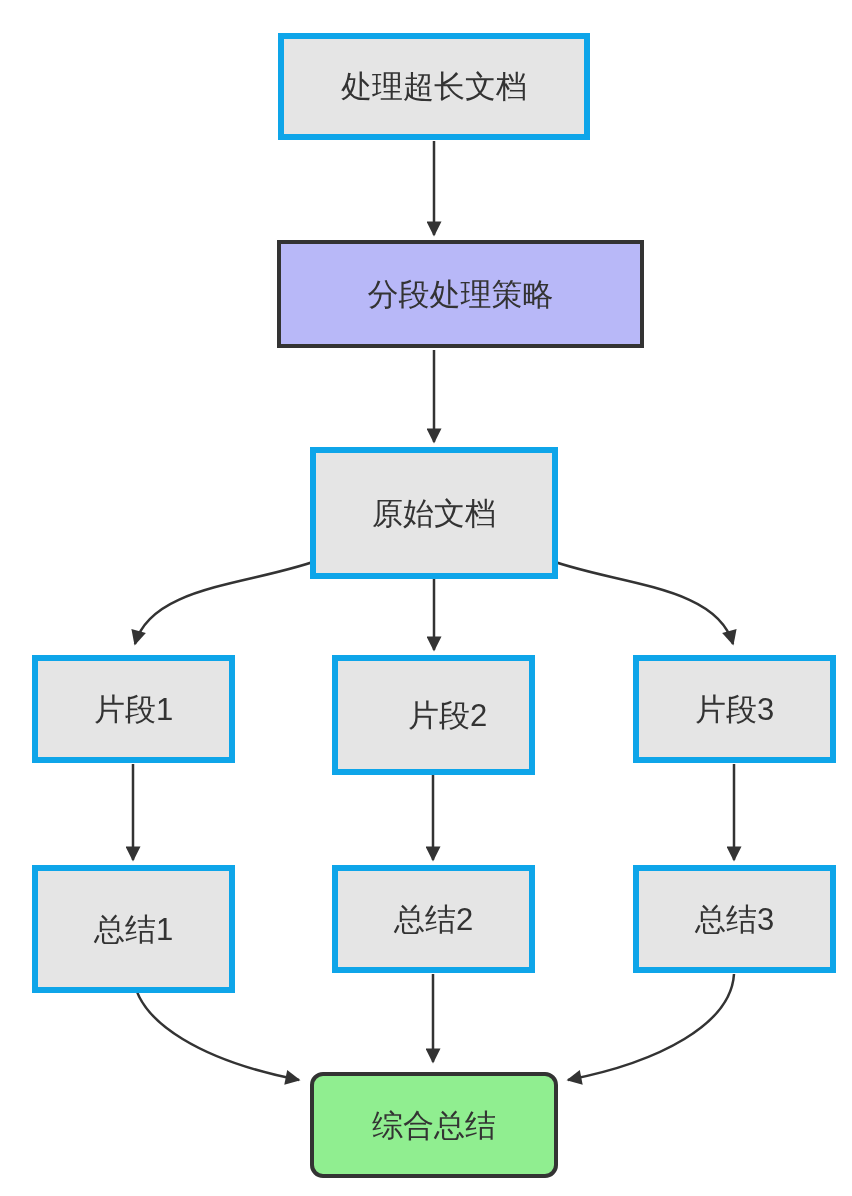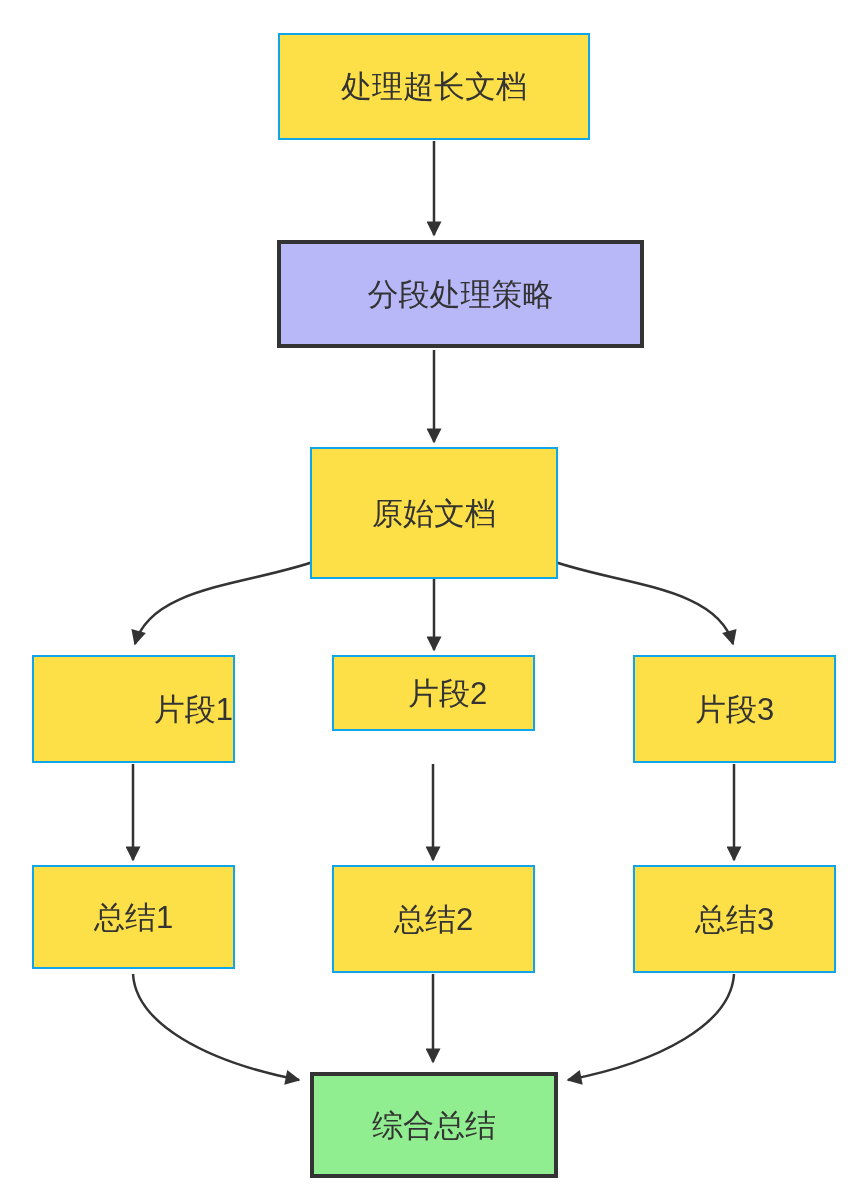--- a/index.html
+++ b/index.html
@@ -22,47 +22,47 @@
     width: 852px;
     height: 1196px;
     pointer-events: none;
   }
   .node {
     position: absolute;
     box-sizing: border-box;
     display: flex;
     align-items: center;
     justify-content: center;
-    background: #fde047;
-    border: 2px solid #0ea5e9;
+    background: #e5e5e5;
+    border: 6px solid #0ea5e9;
     color: #333333;
     font-size: 31px;
     line-height: 1;
     white-space: nowrap;
     text-align: center;
   }
   .node--strategy {
     background: #b8b8f8;
     border: 4px solid #333333;
   }
   .node--final {
     background: #90EE90;
     border: 4px solid #333333;
   }
   
   .pos-start    { left: 278px; top: 33px;   width: 312px; height: 107px; }
   .pos-strategy { left: 277px; top: 240px;  width: 367px; height: 108px; }
   .pos-doc      { left: 310px; top: 447px;  width: 248px; height: 132px; }
-  .pos-frag1    { left: 32px;  top: 655px;  width: 203px; height: 108px; justify-content: flex-end; }
-  .pos-frag2    { left: 332px; top: 655px;  width: 203px; height: 76px; padding-left: 28px; }
+  .pos-frag1    { left: 32px;  top: 655px;  width: 203px; height: 108px; }
+  .pos-frag2    { left: 332px; top: 655px;  width: 203px; height: 120px; padding-left: 28px; }
   .pos-frag3    { left: 633px; top: 655px;  width: 203px; height: 108px; justify-content: center; }
-  .pos-sum1     { left: 32px;  top: 865px;  width: 203px; height: 104px; }
+  .pos-sum1     { left: 32px;  top: 865px;  width: 203px; height: 128px; }
   .pos-sum2     { left: 332px; top: 865px;  width: 203px; height: 108px; }
   .pos-sum3     { left: 633px; top: 865px;  width: 203px; height: 108px; }
-  .pos-final    { left: 310px; top: 1072px; width: 248px; height: 106px; }
+  .pos-final    { left: 310px; top: 1072px; width: 248px; height: 106px; border-radius: 13px; }
 </style>
 </head>
 <body>
 
 <div class="canvas">
 
   <svg class="edges" viewBox="0 0 852 1196" xmlns="http://www.w3.org/2000/svg">
     <defs>
       <marker id="arrowhead" viewBox="0 0 10 10" refX="9" refY="5" markerWidth="17" markerHeight="15" markerUnits="userSpaceOnUse" orient="auto-start-reverse">
         <path d="M0,0 L10,5 L0,10 z" fill="#333333"></path>

